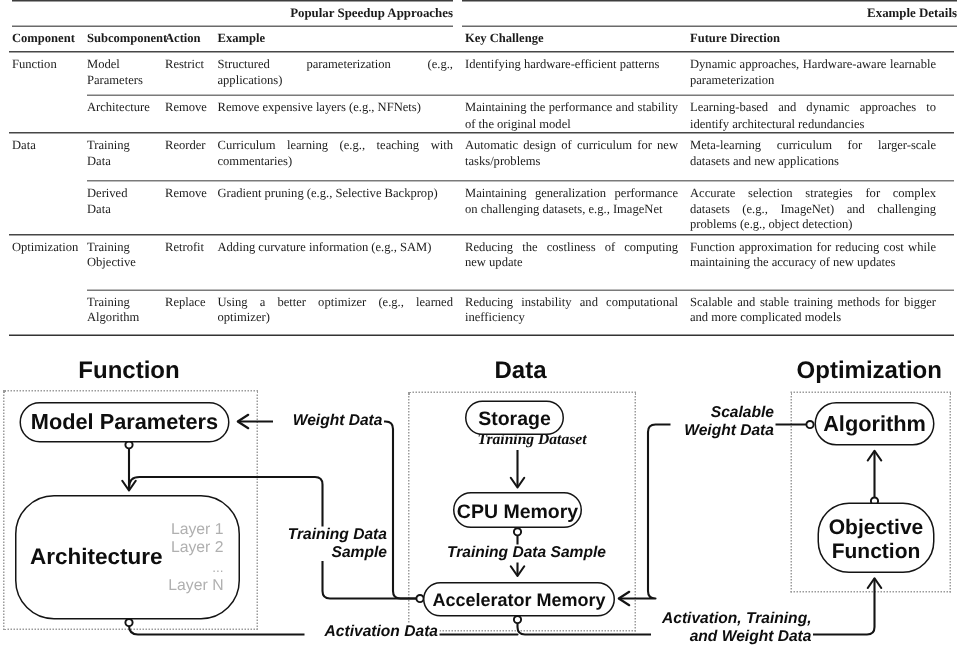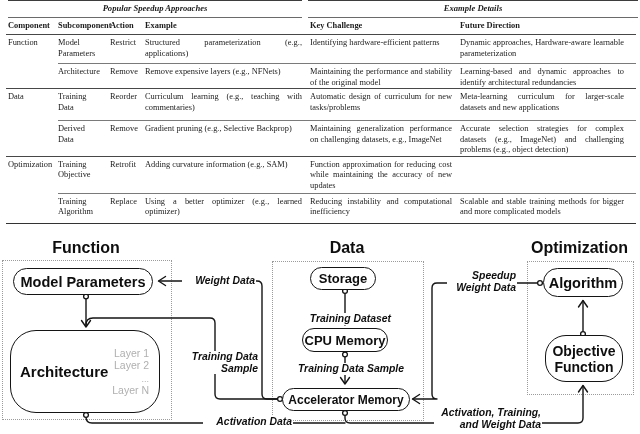--- a/index.html
+++ b/index.html
@@ -3,21 +3,21 @@
 <meta charset="utf-8">
 <style>
   html,body{margin:0;padding:0;background:#fff;}
   body{width:640px;height:434px;position:relative;overflow:hidden;
        font-family:"Liberation Serif",serif;color:#1b1b1b;}
 
   
   .tbl{position:absolute;left:0;top:0;width:640px;font-size:8.4px;line-height:10.5px;}
   .grp-row{display:grid;grid-template-columns:294px 6px 330px;padding-left:8px;}
   .grp{border-top:1.6px solid #3d3d3d;border-bottom:1.1px solid #6a6a6a;
-       text-align:center;font-weight:bold;font-size:8.6px;padding:2px 0 3px 0;font-style:italic;}
+       text-align:right;font-weight:bold;font-size:8.6px;padding:2px 0 3px 0;}
   .col-row{display:grid;grid-template-columns:50px 52px 35px 165px 150px 172px;
            padding:3px 0 3px 8px;font-weight:bold;}
   .rule{border:0;border-top:1.5px solid #474747;margin:0 4px 0 6px;height:0;}
   .rule.bottom{border-top-width:1.8px;border-top-color:#333;}
   .rule.part{border-top-width:0.9px;border-top-color:#7a7a7a;margin-left:58px;}
   .trow{display:grid;grid-template-columns:50px 52px 35px 165px 150px 172px;
         padding-left:8px;align-items:start;}
   .trow>div{padding:3px 8px 0 0;}
   .trow .just{text-align:justify;}
   .r1{min-height:28px}.r2{min-height:23px}.r3{min-height:31px}
@@ -94,20 +94,21 @@
     <div class="just">Gradient pruning (e.g., Selective Backprop)</div>
     <div class="just">Maintaining generalization performance on challenging datasets, e.g., ImageNet</div>
     <div class="just">Accurate selection strategies for complex datasets (e.g., ImageNet) and challenging problems (e.g., object detection)</div>
   </div>
   <div class="rule"></div>
   <div class="trow r5">
     <div>Optimization</div>
     <div>Training Objective</div>
     <div>Retrofit</div>
     <div class="just">Adding curvature information (e.g., SAM)</div>
+    <div class="just">Reducing the costliness of computing new update</div>
     <div class="just">Function approximation for reducing cost while maintaining the accuracy of new updates</div>
   </div>
   <div class="rule part"></div>
   <div class="trow r6">
     <div></div>
     <div>Training Algorithm</div>
     <div>Replace</div>
     <div class="just">Using a better optimizer (e.g., learned optimizer)</div>
     <div class="just">Reducing instability and computational inefficiency</div>
     <div class="just">Scalable and stable training methods for bigger and more complicated models</div>
@@ -152,23 +153,23 @@
       <circle cx="280" cy="169" r="2.4"></circle>
       <circle cx="86" cy="185" r="2.4"></circle>
       <circle cx="583" cy="104" r="2.4"></circle>
       <circle cx="540" cy="53" r="2.4"></circle>
     </g>
   </svg>
 
   <div class="elabel" style="left:182px;top:45px;width:72px;">Weight Data</div>
   <div class="elabel" style="left:179px;top:121px;width:78px;">Training Data Sample</div>
   <div class="elabel" style="left:176px;top:186px;width:88px;margin-left:27px;">Activation Data</div>
-  <div class="elabel" style="left:294px;top:83px;width:96px;">Training Dataset</div>
+  <div class="elabel" style="left:294px;top:58px;width:96px;font-family:Liberation Serif, serif;">Training Dataset</div>
   <div class="elabel" style="left:289px;top:133px;width:114px;">Training Data Sample</div>
-  <div class="elabel" style="left:447px;top:40px;width:68px;">Speedup Weight Data</div>
+  <div class="elabel" style="left:447px;top:40px;width:68px;">Scalable Weight Data</div>
   <div class="elabel" style="left:434px;top:177px;width:106px;">Activation, Training, and Weight Data</div>
 
   <div class="node" style="left:13px;top:38px;width:140px;height:27px;border-radius:14px;font-size:14.5px;">Model Parameters</div>
 
   <div class="node" style="left:10px;top:100px;width:150px;height:83px;border-radius:26px;justify-content:space-between;padding:0 10px 0 9px;">
     <span class="arch-label">Architecture</span>
     <span class="layers">
       <span>Layer 1</span><br>
       <span>Layer 2</span><br>
       <span class="dots">...</span><br>

